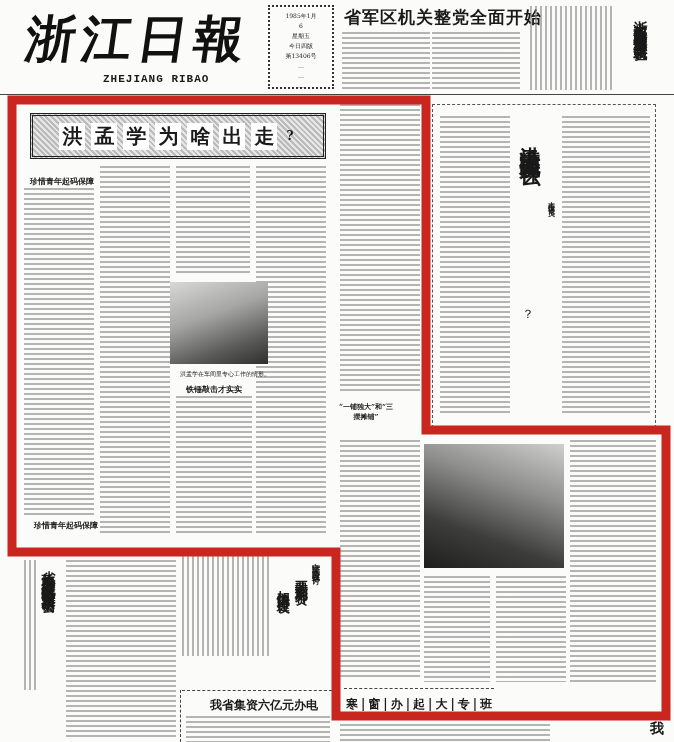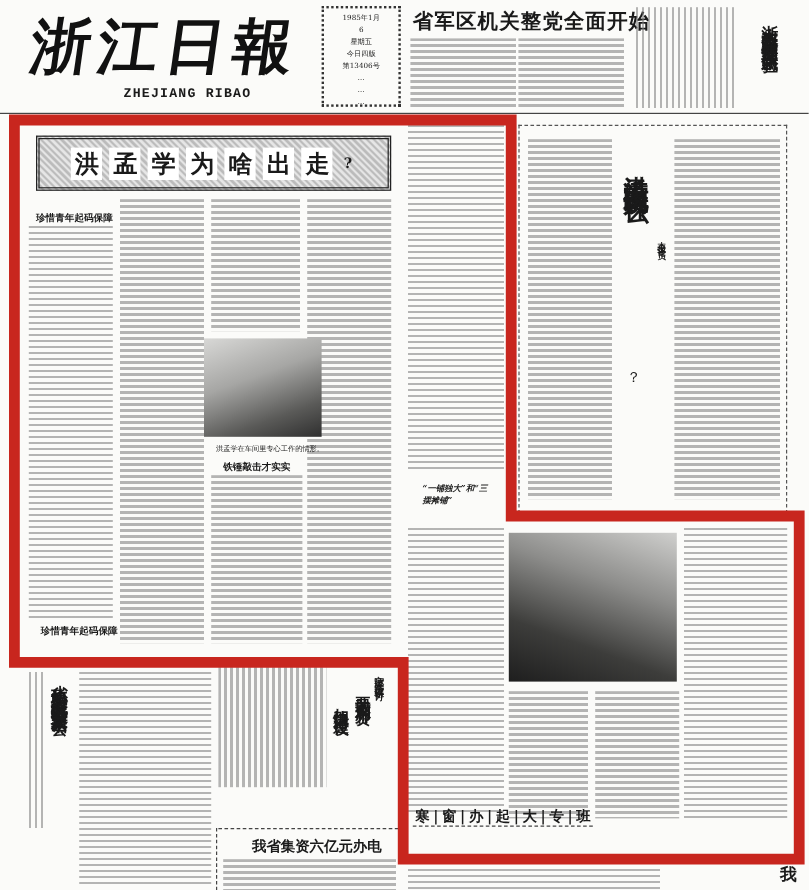--- a/index.html
+++ b/index.html
@@ -20,21 +20,21 @@
   .banner { left:30px; top:113px; width:296px; height:46px; border:3px double #222;
          background:repeating-linear-gradient(45deg,#bbb 0 2px,#e6e6e6 2px 4px);
          display:flex; align-items:center; justify-content:center; box-sizing:border-box; }
   .banner span { background:#fff; font-size:20px; font-weight:bold; margin:0 3px; padding:0 3px; }
   .banner .q { background:transparent; font-size:12px; }
   .subhead { font-size:8px; font-weight:bold; white-space:nowrap; }
   .photo { background:linear-gradient(160deg,#d8d8d6 0%,#a6a6a4 40%,#5a5a58 75%,#2f2f2f 100%); }
   .caption { font-size:6px; white-space:nowrap; }
   .dotted-h { height:0; border-top:1px dashed #444; }
   .dotted-v { width:0; border-left:1px dashed #444; }
-  .zhuanti { left:346px; top:672px; font-size:12px; font-weight:bold; letter-spacing:3px; white-space:nowrap; }
+  .zhuanti { left:346px; top:696px; font-size:12px; font-weight:bold; letter-spacing:3px; white-space:nowrap; }
   .bottom-head { left:180px; top:697px; font-size:12px; font-weight:bold; white-space:nowrap;margin-left:30px; }
   svg.frame { position:absolute; left:0; top:0; }
 </style>
 </head>
 <body>
 
 <div class="abs masthead-title">浙江日報</div>
 <div class="abs masthead-roman">ZHEJIANG RIBAO</div>
 <div class="abs issue-box">
   <div>1985年1月</div>
@@ -71,21 +71,21 @@
 <div class="abs textblock" style="left:176px;top:166px;width:74px;height:110px;"></div>
 <div class="abs textblock" style="left:256px;top:166px;width:70px;height:370px;"></div>
 
 <div class="abs photo" style="left:170px;top:282px;width:98px;height:82px;"></div>
 <div class="abs caption" style="left:180px;top:370px;">洪孟学在车间里专心工作的情形。</div>
 <div class="abs subhead" style="left:186px;top:384px;">铁锤敲击才实实</div>
 <div class="abs textblock" style="left:176px;top:396px;width:76px;height:140px;"></div>
 <div class="abs subhead" style="left:34px;top:520px;">珍惜青年起码保障</div>
 
 <div class="abs textblock" style="left:340px;top:104px;width:80px;height:290px;"></div>
-<div class="abs subhead" style="left:352px;top:402px;font-size:7px;width:60px;white-space:normal;font-style:italic;">“一铺独大”和“三摆摊铺”</div>
+<div class="abs subhead" style="left:336px;top:402px;font-size:7px;width:60px;text-align:center;white-space:normal;">“一铺独大”和“三摆摊铺”</div>
 
 <div class="abs" style="left:432px;top:104px;width:222px;height:322px;border:1px dashed #555;"></div>
 <div class="abs textblock" style="left:440px;top:116px;width:70px;height:300px;"></div>
 <div class="abs side-headline" style="left:516px;top:130px;font-size:21px;">洪孟学出走说明了什么</div>
 <div class="abs" style="left:522px;top:306px;font-size:12px;">？</div>
 <div class="abs side-headline caption" style="left:546px;top:196px;font-size:7px;">本报评论员</div>
 <div class="abs textblock" style="left:562px;top:116px;width:88px;height:300px;"></div>
 
 <div class="abs textblock" style="left:340px;top:440px;width:80px;height:240px;"></div>
 <div class="abs photo" style="left:424px;top:444px;width:140px;height:124px;background:linear-gradient(200deg,#cfcfcd 0%,#8d8d8b 35%,#3d3d3b 70%,#1e1e1e 100%);"></div>

